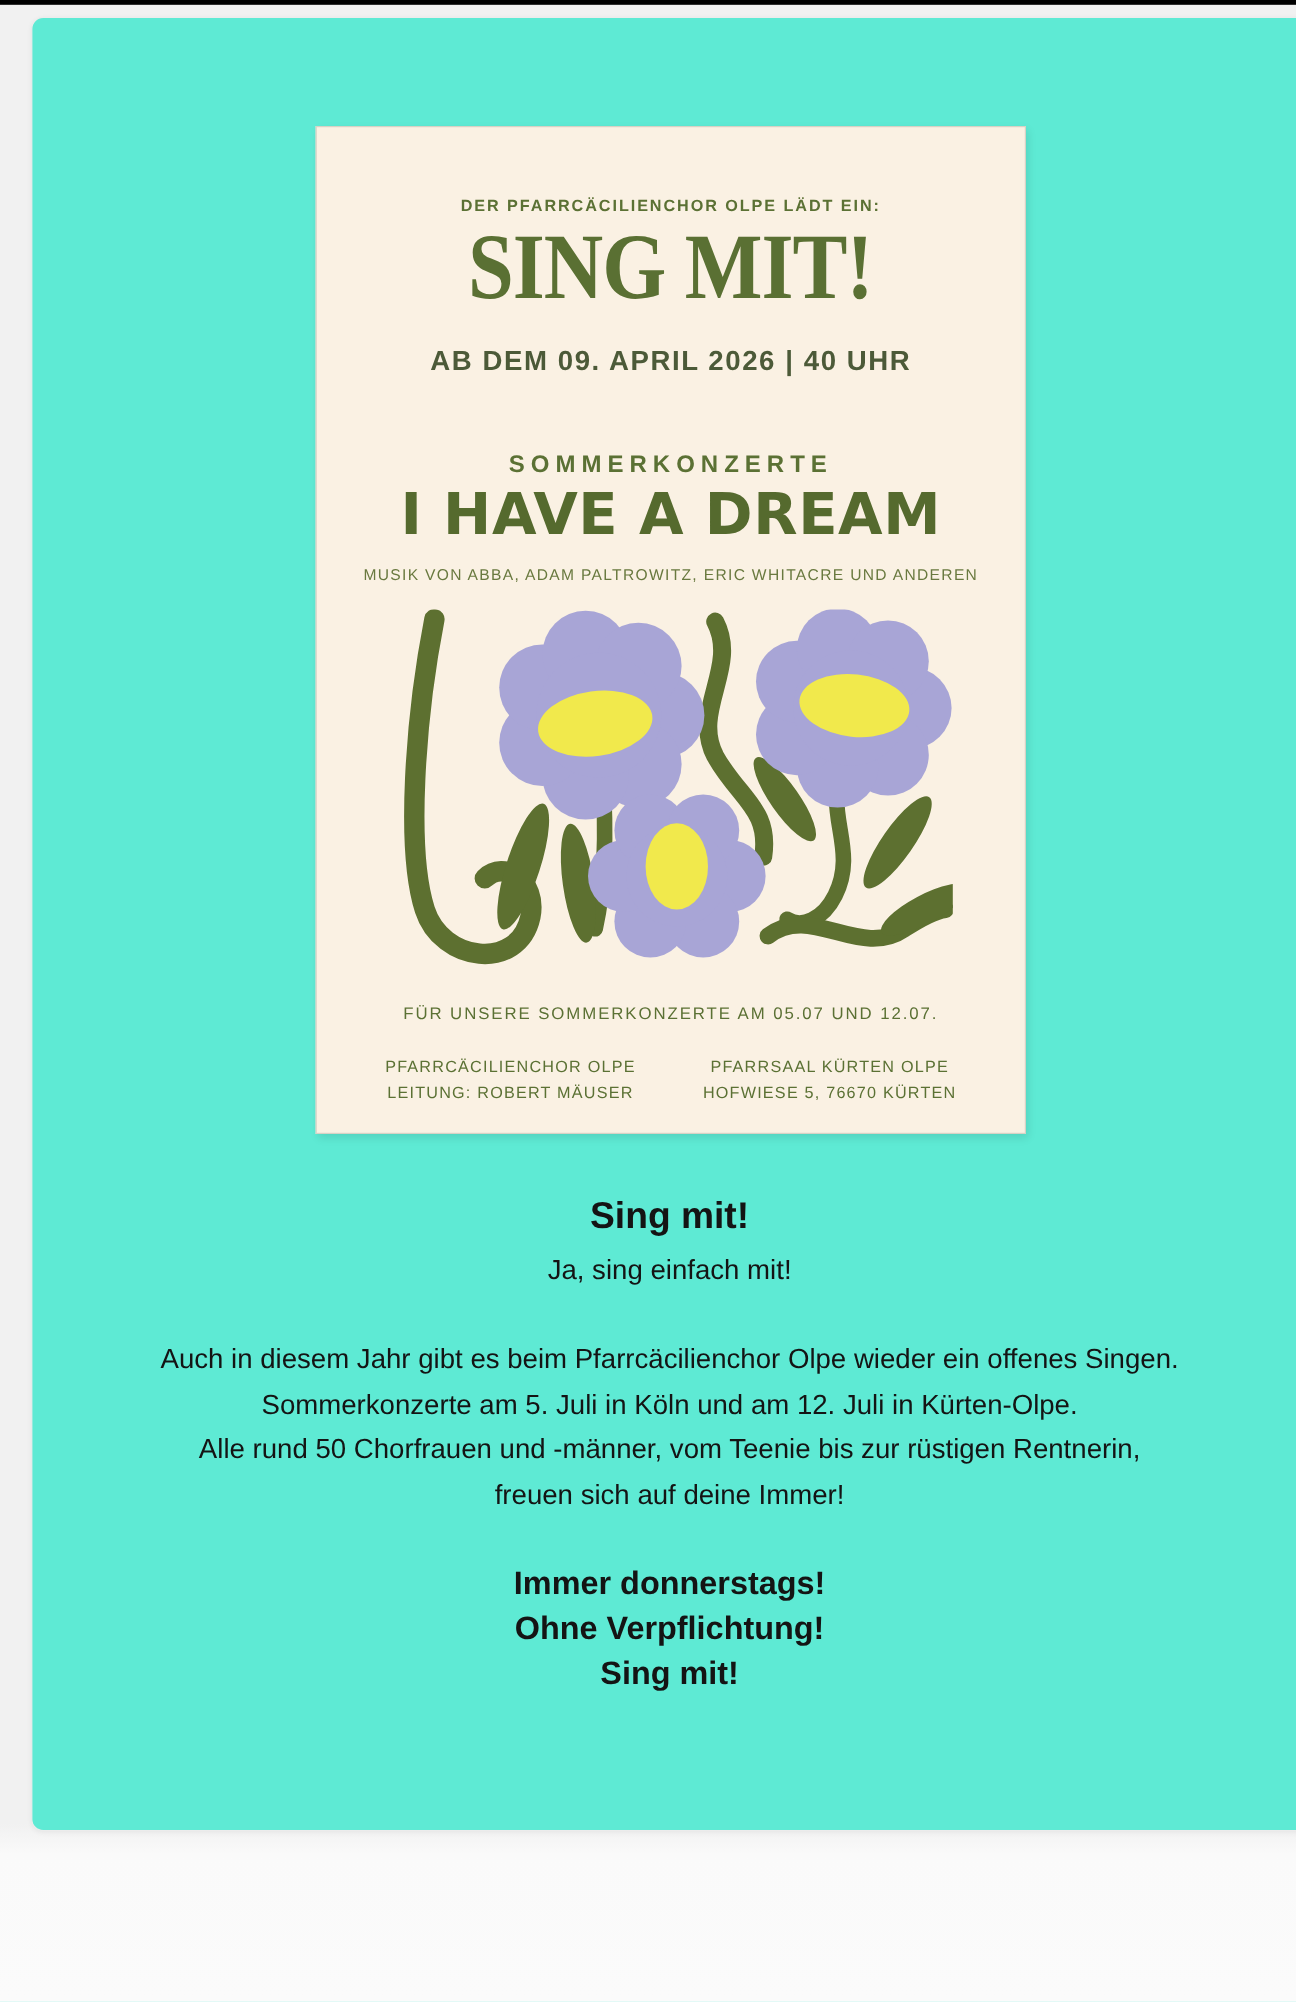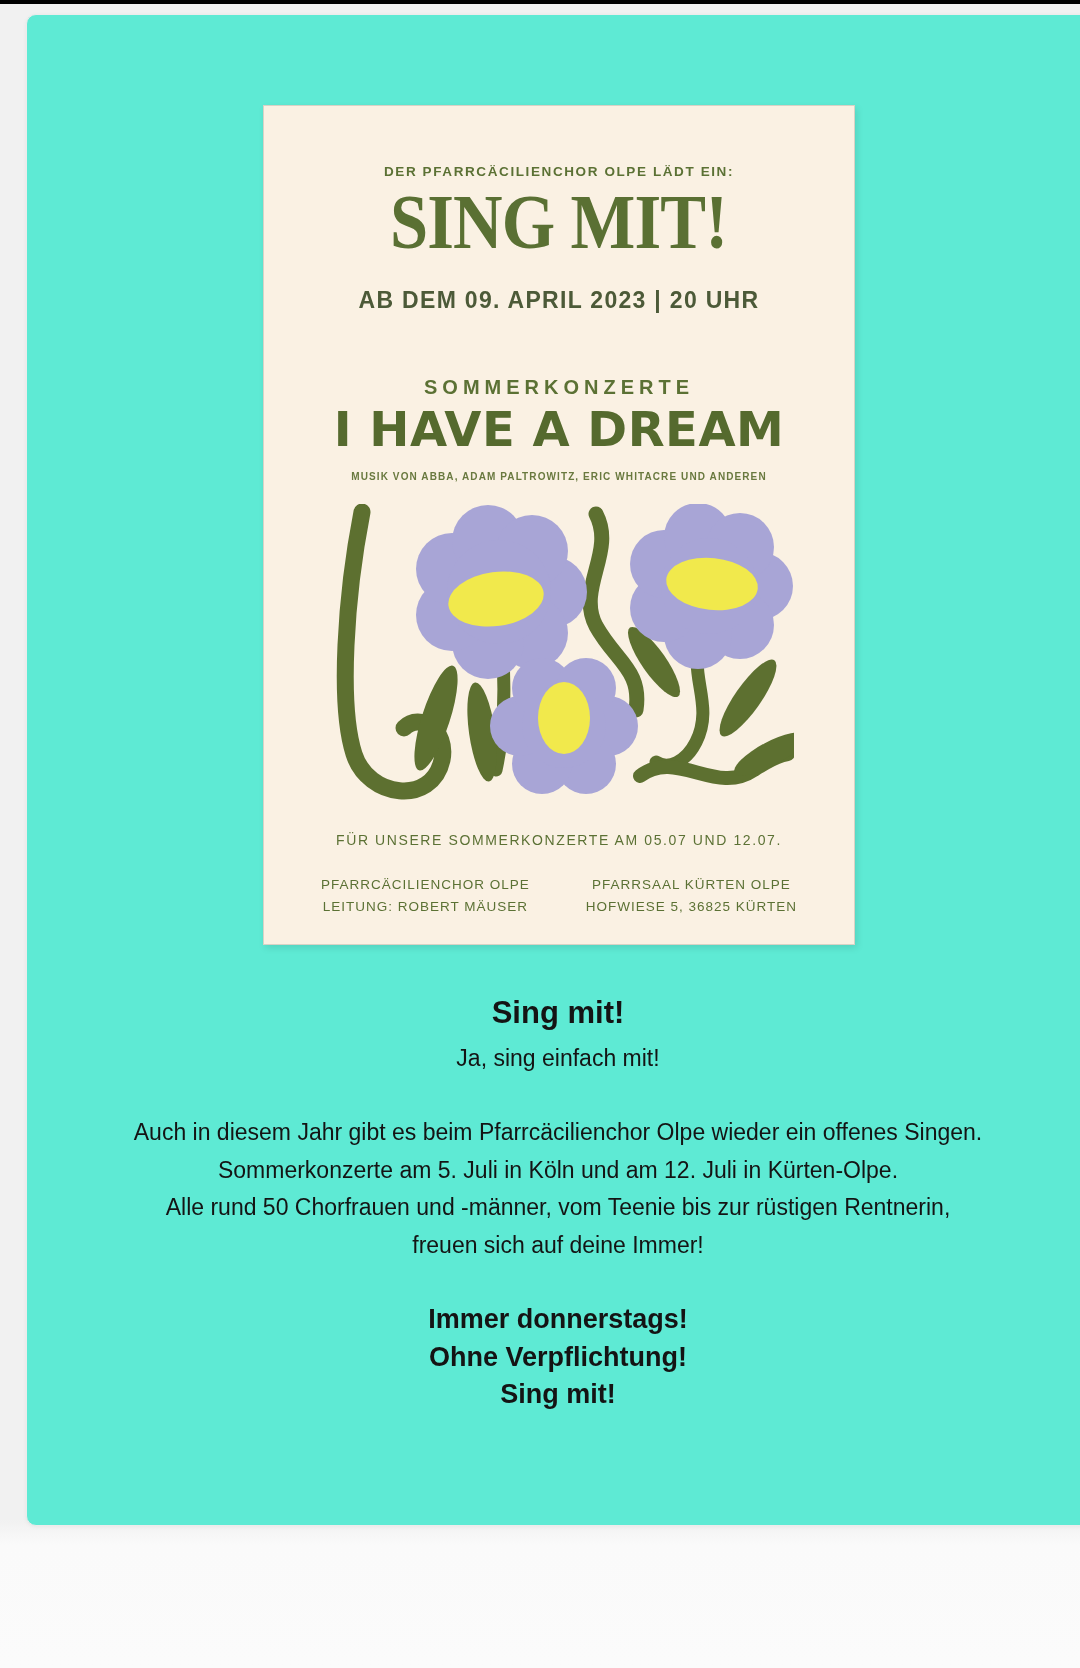--- a/index.html
+++ b/index.html
@@ -38,21 +38,21 @@
   }
   .subtitle1{
     margin-top:62px;font-size:20px;font-weight:bold;letter-spacing:5px;
     color:#5b7134;
   }
   .subtitle2{
     margin-top:2px;font-family:"DejaVu Sans",sans-serif;font-weight:800;
     font-size:48px;letter-spacing:0.5px;color:#556a2e;
   }
   .music-line{
-    margin-top:14px;font-size:10px;font-weight:bold;letter-spacing:1.1px;
+    margin-top:14px;font-size:13px;font-weight:normal;letter-spacing:1.1px;
     color:#69793f;
   }
   .illustration{margin-top:22px;width:470px;height:306px;}
   .concert-line{
     margin-top:22px;font-size:14px;font-weight:normal;letter-spacing:1.6px;
     color:#5b7134;
   }
   .poster-footer{
     margin-top:26px;display:flex;justify-content:center;gap:56px;width:100%;
     font-size:13.5px;font-weight:normal;letter-spacing:1px;line-height:1.6;
@@ -76,21 +76,21 @@
 <div class="card">
 
   <div class="poster">
 
     <div class="invite-line">DER PFARRCÄCILIENCHOR OLPE LÄDT EIN:</div>
 
     <div>
       <span class="poster-title">SING MIT!</span>
     </div>
 
-    <div class="date-line">AB DEM 09. APRIL 2023 | 20 UHR</div>
+    <div class="date-line">AB DEM 09. APRIL 2026 | 40 UHR</div>
 
     <div class="subtitle1">SOMMERKONZERTE</div>
 
     <div class="subtitle2">I HAVE A DREAM</div>
 
     <div class="music-line">MUSIK VON ABBA, ADAM PALTROWITZ, ERIC WHITACRE UND ANDEREN</div>
 
     <svg class="illustration" viewBox="0 0 470 306" xmlns="http://www.w3.org/2000/svg" aria-hidden="true">
       <g fill="none" stroke="#5d7030" stroke-linecap="round">
 
@@ -152,21 +152,21 @@
 
     <div class="concert-line">FÜR UNSERE SOMMERKONZERTE AM 05.07 UND 12.07.</div>
 
     <div class="poster-footer">
       <div class="col">
         <div>PFARRCÄCILIENCHOR OLPE</div>
         <div>LEITUNG: ROBERT MÄUSER</div>
       </div>
       <div class="col">
         <div>PFARRSAAL KÜRTEN OLPE</div>
-        <div>HOFWIESE 5, 36825 KÜRTEN</div>
+        <div>HOFWIESE 5, 76670 KÜRTEN</div>
       </div>
     </div>
   </div>
 
   <div class="text-block">
     <p class="text-heading">Sing mit!</p>
     <div class="text-sub">Ja, sing einfach mit!</div>
 
     <div class="text-paragraph">
       <div>Auch in diesem Jahr gibt es beim Pfarrcäcilienchor Olpe wieder ein offenes Singen.</div>

